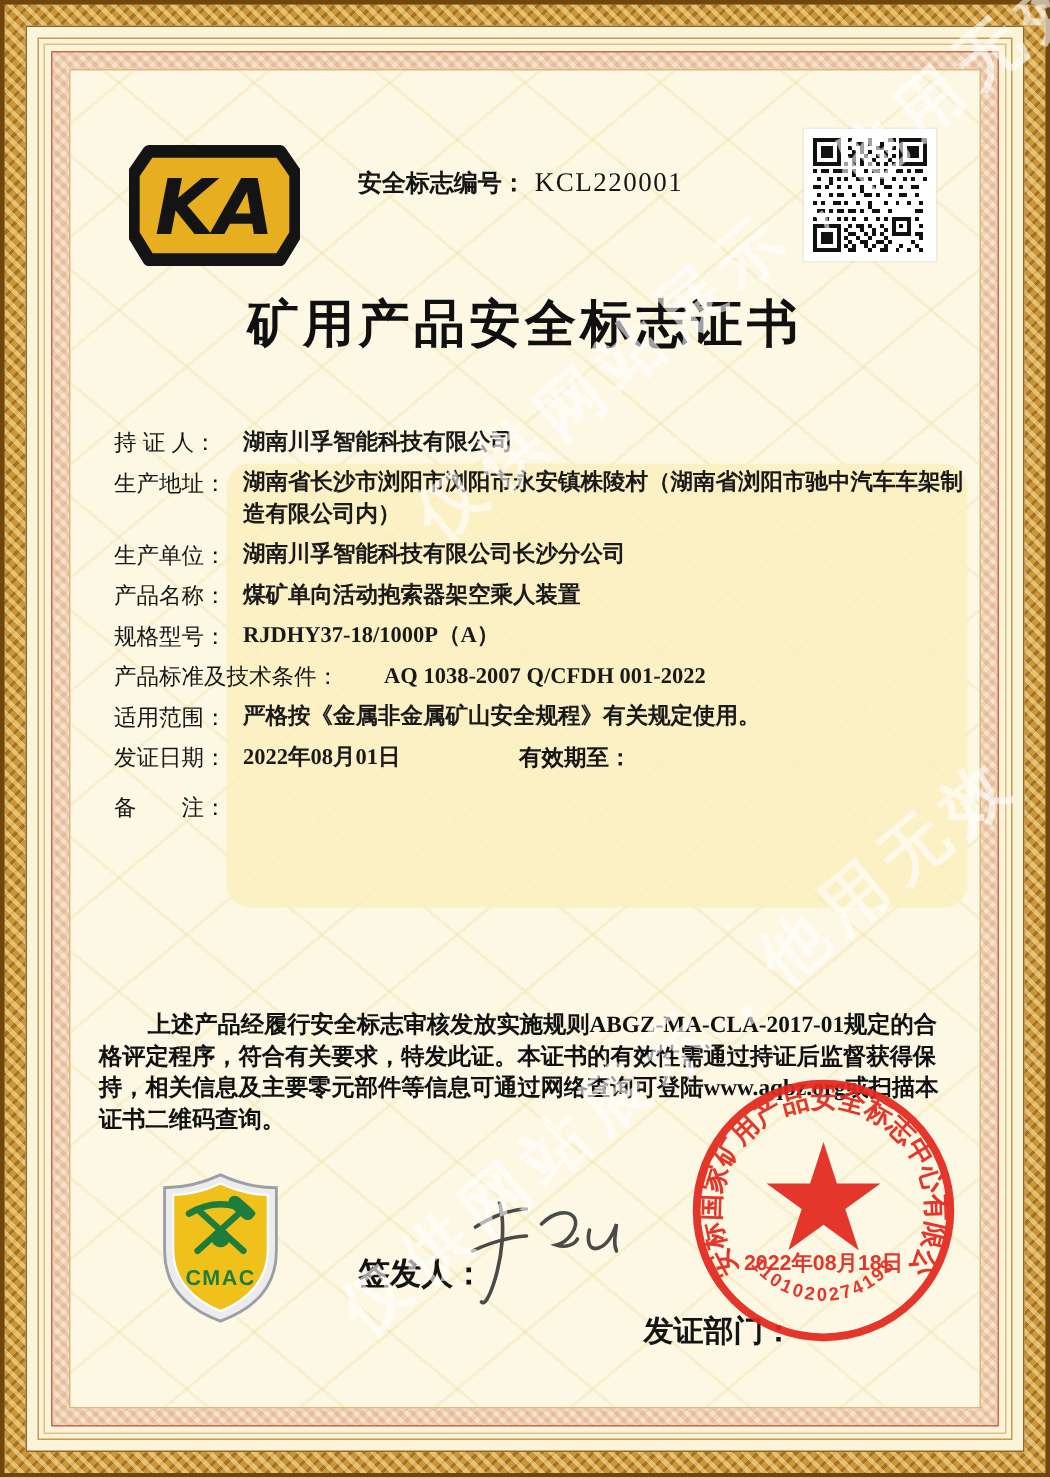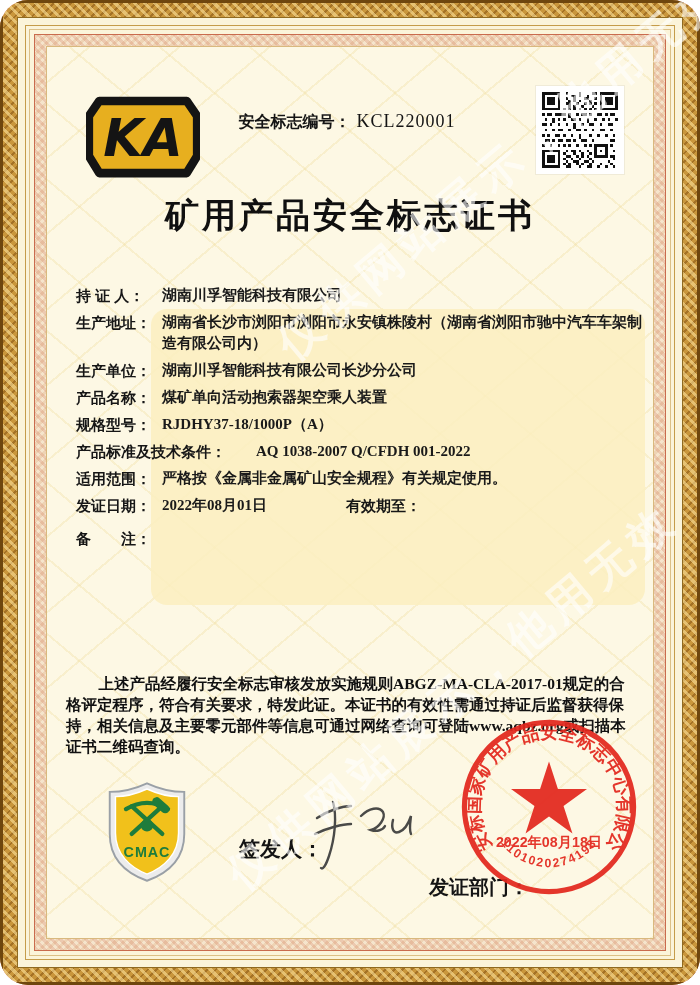--- a/index.html
+++ b/index.html
@@ -1,17 +1,17 @@
 <!DOCTYPE html>
 <html lang="zh"><head>
 <meta charset="utf-8">
 <style>
   html,body{margin:0;padding:0;}
   body{width:700px;height:985px;font-family:"Liberation Sans",sans-serif;}
-  .page{position:relative;width:700px;height:985px;background:#f9a8d4;overflow:hidden;border-radius:28px;}
+  .page{position:relative;width:700px;height:985px;background:#f9a8d4;overflow:hidden;}
   
   .f1{position:absolute;inset:0;border:3px solid #6e460e;
       background:
         repeating-linear-gradient(45deg,rgba(255,230,160,.55) 0 3px,rgba(0,0,0,0) 3px 7px),
         repeating-linear-gradient(-45deg,rgba(120,70,10,.45) 0 2px,rgba(0,0,0,0) 2px 6px),
         #c9963c;}
   .f2{position:absolute;inset:17px;background:#fbf4da;border:1px solid #8f6a20;}
   .f3{position:absolute;inset:25px;border:1px solid #c59c4a;}
   .f4{position:absolute;inset:29px;border:1px solid #dcc086;}
   .band{position:absolute;inset:34px;border:1px solid #c96b4e;
@@ -32,21 +32,21 @@
   .qr{position:absolute;left:489px;top:39px;width:88px;height:88px;background:#fff;
       box-shadow:0 0 0 1px rgba(0,0,0,.05);padding:6px;box-sizing:border-box;z-index:2;}
   .title{position:absolute;left:0;top:146px;width:100%;text-align:center;font-size:34px;
       font-weight:800;color:#101010;letter-spacing:3px;z-index:2;}
   
   .hl-panel{position:absolute;left:104px;top:262px;width:494px;height:296px;background:#fbeec0;
       opacity:.85;border-radius:16px;z-index:1;}
   
   .rows{position:absolute;left:29px;top:238px;width:566px;z-index:2;}
   .row{display:flex;margin-bottom:6px;font-size:15px;line-height:21px;}
-  .row .lbl{min-width:86px;font-weight:700;color:#161616;white-space:nowrap;}
+  .row .lbl{min-width:86px;font-weight:400;color:#161616;white-space:nowrap;}
   .row .val{flex:1;font-family:"Liberation Serif",serif;font-weight:700;color:#1a1a1a;}
   .row.longlbl .lbl{min-width:0;margin-right:30px;}
   .row.dates .val{flex:0 0 160px;}
   .row.dates .lbl2{font-weight:700;color:#161616;margin-left:24px;margin-right:14px;white-space:nowrap;}
   .row.remark{margin-top:12px;}
   
   .statement{position:absolute;left:19px;top:626px;width:572px;z-index:2;
       font-family:"Liberation Serif",serif;font-weight:700;font-size:15.5px;line-height:21px;
       color:#111;text-indent:2.1em;}
   

